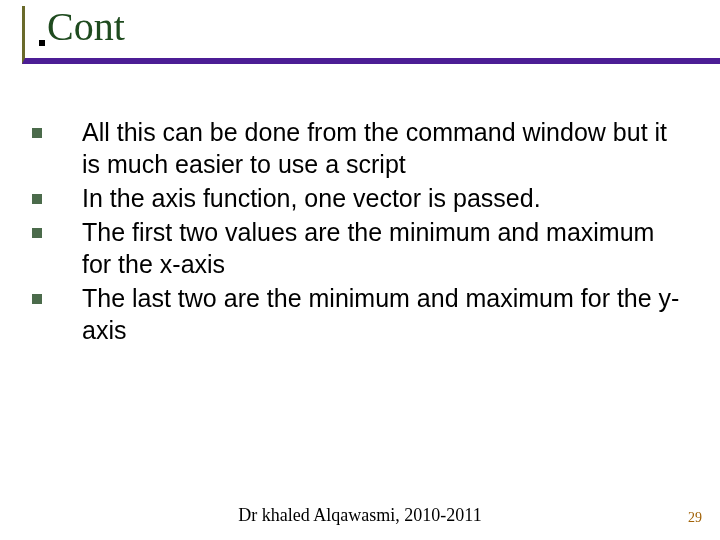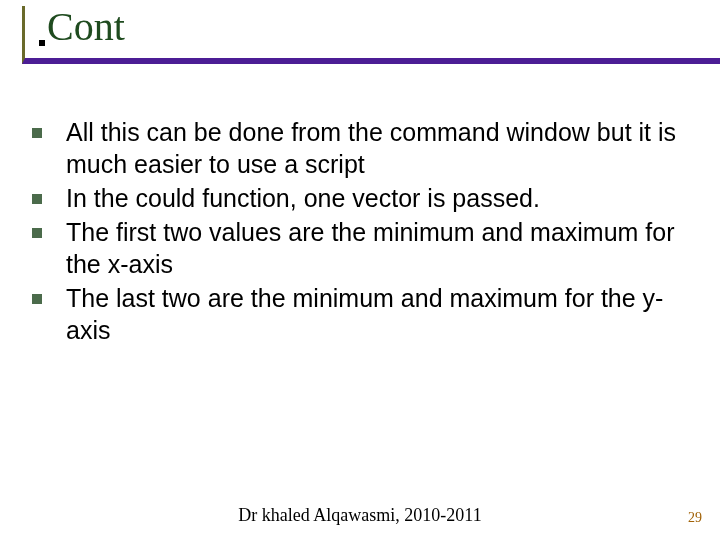--- a/index.html
+++ b/index.html
@@ -38,20 +38,21 @@
   .body {
     position: absolute;
     left: 32px;
     top: 116px;
     width: 656px;
   }
   .item {
     display: flex;
     align-items: flex-start;
     margin-bottom: 2px;
+    gap: 16px;
   }
   .bullet {
     flex: 0 0 auto;
     width: 10px;
     height: 10px;
     background: #4b6b4b;
     margin-top: 12px;
     margin-right: 24px;
   }
   .text {
@@ -90,21 +91,21 @@
 
   <div class="body">
 
     <div class="item">
       <div class="bullet"></div>
       <div class="text">All this can be done from the command window but  it is much easier to use a script</div>
     </div>
 
     <div class="item">
       <div class="bullet"></div>
-      <div class="text">In the could function, one vector is passed.</div>
+      <div class="text">In the axis function, one vector is passed.</div>
     </div>
 
     <div class="item">
       <div class="bullet"></div>
       <div class="text">The first two values are the minimum and maximum for the x-axis</div>
     </div>
 
     <div class="item">
       <div class="bullet"></div>
       <div class="text">The last two are the minimum and maximum for the y-axis</div>

